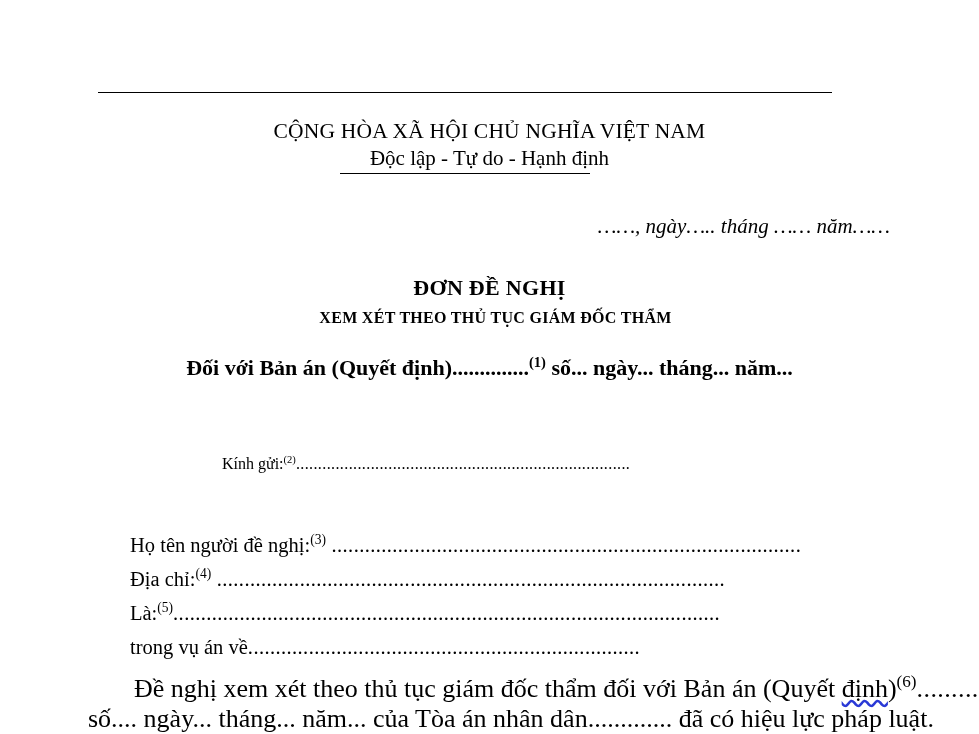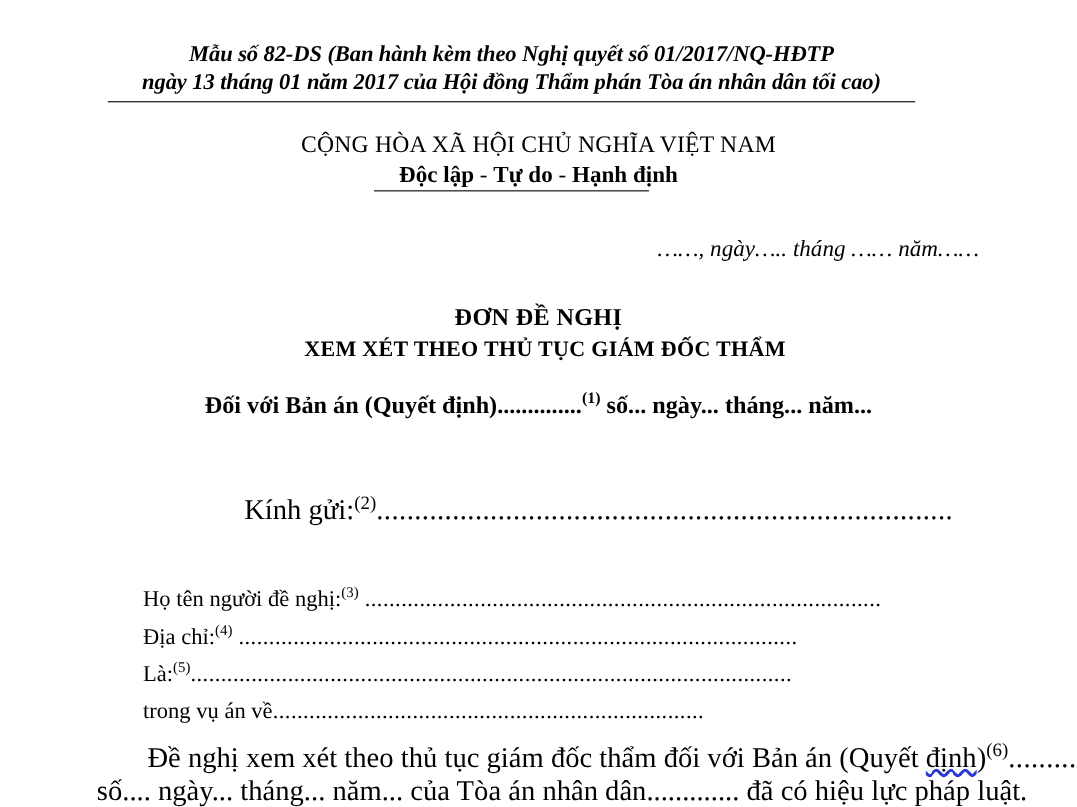--- a/index.html
+++ b/index.html
@@ -64,21 +64,21 @@
     font-size: 21.5px;
     line-height: 27px;
     letter-spacing: 0.2px;
     white-space: nowrap;
   }
   .nation-motto {
     font-size: 21px;
     line-height: 27px;
     white-space: nowrap;
   }
-  .nation-motto .motto-word { font-weight: bold; }
+  .nation-motto .motto-word { font-weight: normal; }
   .nation-motto .motto-sep  { font-weight: normal; }
 
   .rule-motto {
     position: absolute;
     left: 340px;
     top: 173px;
     width: 250px;
     height: 0;
     border-top: 1.4px solid #000;
   }
@@ -106,21 +106,21 @@
     font-weight: bold;
   }
   .title-line-1 {
     font-size: 22px;
     line-height: 29px;
     letter-spacing: 0.3px;
     white-space: nowrap;
     font-family: Liberation Serif, serif;
   }
   .title-line-2 {
-    font-size: 20px;
+    font-size: 16px;
     line-height: 32px;
     letter-spacing: 0.3px;
     white-space: nowrap;
     margin-left: 12px;
   }
 
   
   .subject {
     position: absolute;
     left: 0;
@@ -131,21 +131,21 @@
     font-size: 22px;
     line-height: 30px;
   }
   .subject .sub-line { display: block; white-space: nowrap; }
 
   
   .recipient {
     position: absolute;
     left: 222px;
     top: 450px;
-    font-size: 26px;
+    font-size: 16px;
     line-height: 28px;
     white-space: nowrap;
   }
 
   
   .fields {
     position: absolute;
     left: 130px;
     top: 528px;
     width: 760px;
@@ -180,24 +180,20 @@
     text-decoration: underline wavy #2a39d6;
     text-decoration-skip-ink: none;
     text-underline-offset: 2px;
   }
 </style>
 </head>
 <body>
 
 <div class="page">
 
-  <div class="form-ref">
-    <span class="ref-line">Mẫu số 82-DS (Ban hành kèm theo Nghị quyết số 01/2017/NQ-HĐTP</span>
-    <span class="ref-line">ngày 13 tháng 01 năm 2017 của Hội đồng Thẩm phán Tòa án nhân dân tối cao)</span>
-  </div>
 
   <div class="rule-top"></div>
 
   <div class="nation-block">
     <div class="nation-name">CỘNG HÒA XÃ HỘI CHỦ NGHĨA VIỆT NAM</div>
     <div class="nation-motto"><span class="motto-word">Độc lập</span><span class="motto-sep"> - </span><span class="motto-word">Tự do</span><span class="motto-sep"> - </span><span class="motto-word">Hạnh định</span></div>
   </div>
 
   <div class="rule-motto"></div>
 

